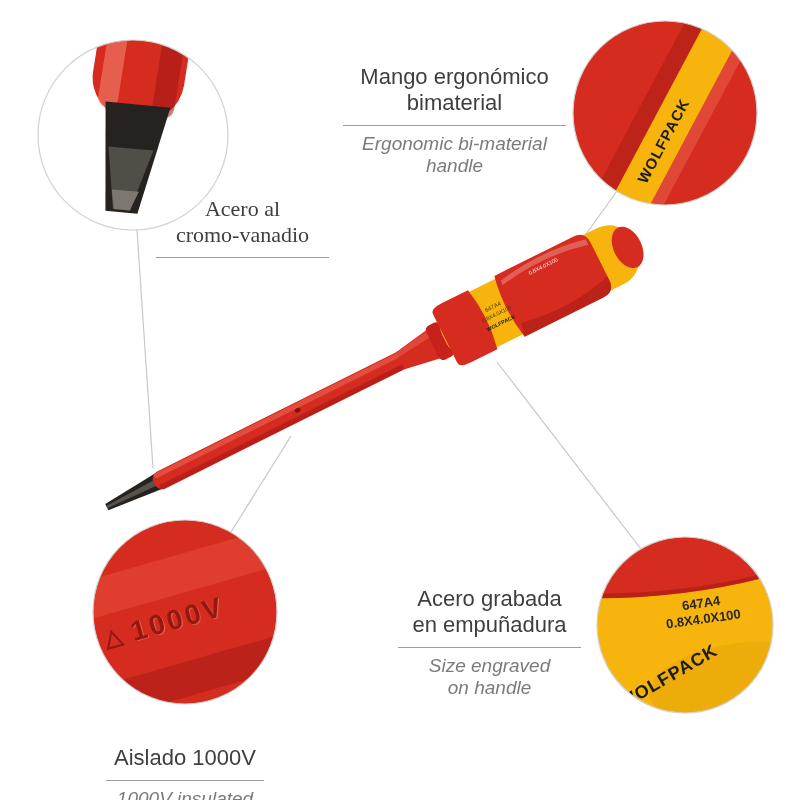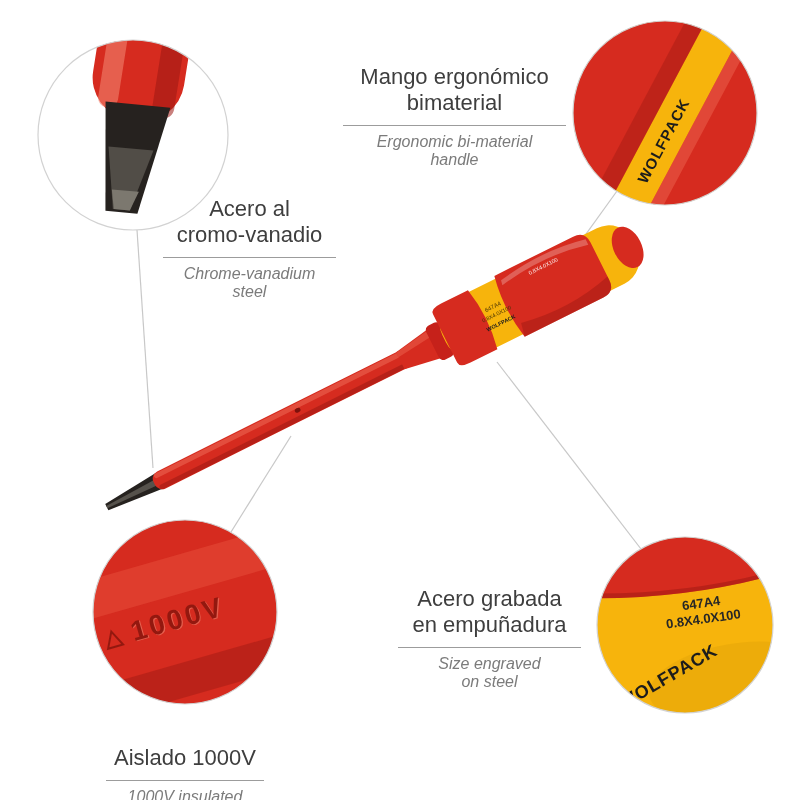--- a/index.html
+++ b/index.html
@@ -2,21 +2,21 @@
 <html><head>
 <meta charset="utf-8">
 <style>
   html,body{margin:0;padding:0;background:#fff;}
   .stage{position:relative;width:800px;height:800px;background:#ffffff;overflow:hidden;
          font-family:"Liberation Sans",sans-serif;}
   .art{position:absolute;left:0;top:0;}
   .callout{position:absolute;text-align:center;}
   .callout .es{font-size:22px;color:#3e3e3e;line-height:1.18;white-space:pre-line;}
   .callout .divider{height:0;border-top:1px solid #9c9c9c;margin:9px 6px 7px 6px;}
-  .callout .en{font-size:16px;font-style:italic;color:#7b7b7b;line-height:1.16;white-space:pre-line;}
+  .callout .en{font-size:19px;font-style:italic;color:#7b7b7b;line-height:1.16;white-space:pre-line;}
   svg text{font-family:"Liberation Sans",sans-serif;}
 </style>
 </head>
 <body>
 
 <div class="stage">
 
   <svg class="art" width="800" height="800" viewBox="0 0 800 800">
     <defs>
       <clipPath id="c1">
@@ -131,34 +131,32 @@
   </svg>
 
   <div class="callout" style="left:337px;top:64px;width:235px;">
     <div class="es">Mango ergonómico
 bimaterial</div>
     <div class="divider"></div>
     <div class="en">Ergonomic bi-material
 handle</div>
   </div>
 
-  <div class="callout" style="left:157px;top:196px;width:185px;">
+  <div class="callout" style="left:150px;top:196px;width:185px;font-family:Liberation Serif, serif;">
     <div class="es">Acero al
 cromo-vanadio</div>
     <div class="divider"></div>
-    <div class="en">Chrome-vanadium
-steel</div>
   </div>
 
   <div class="callout" style="left:392px;top:586px;width:195px;">
     <div class="es">Acero grabada
 en empuñadura</div>
     <div class="divider"></div>
     <div class="en">Size engraved
-on steel</div>
+on handle</div>
   </div>
 
   <div class="callout" style="left:100px;top:708px;width:170px;margin-top:37px;">
     <div class="es">Aislado 1000V</div>
     <div class="divider"></div>
     <div class="en">1000V insulated</div>
   </div>
 
 </div>
 

